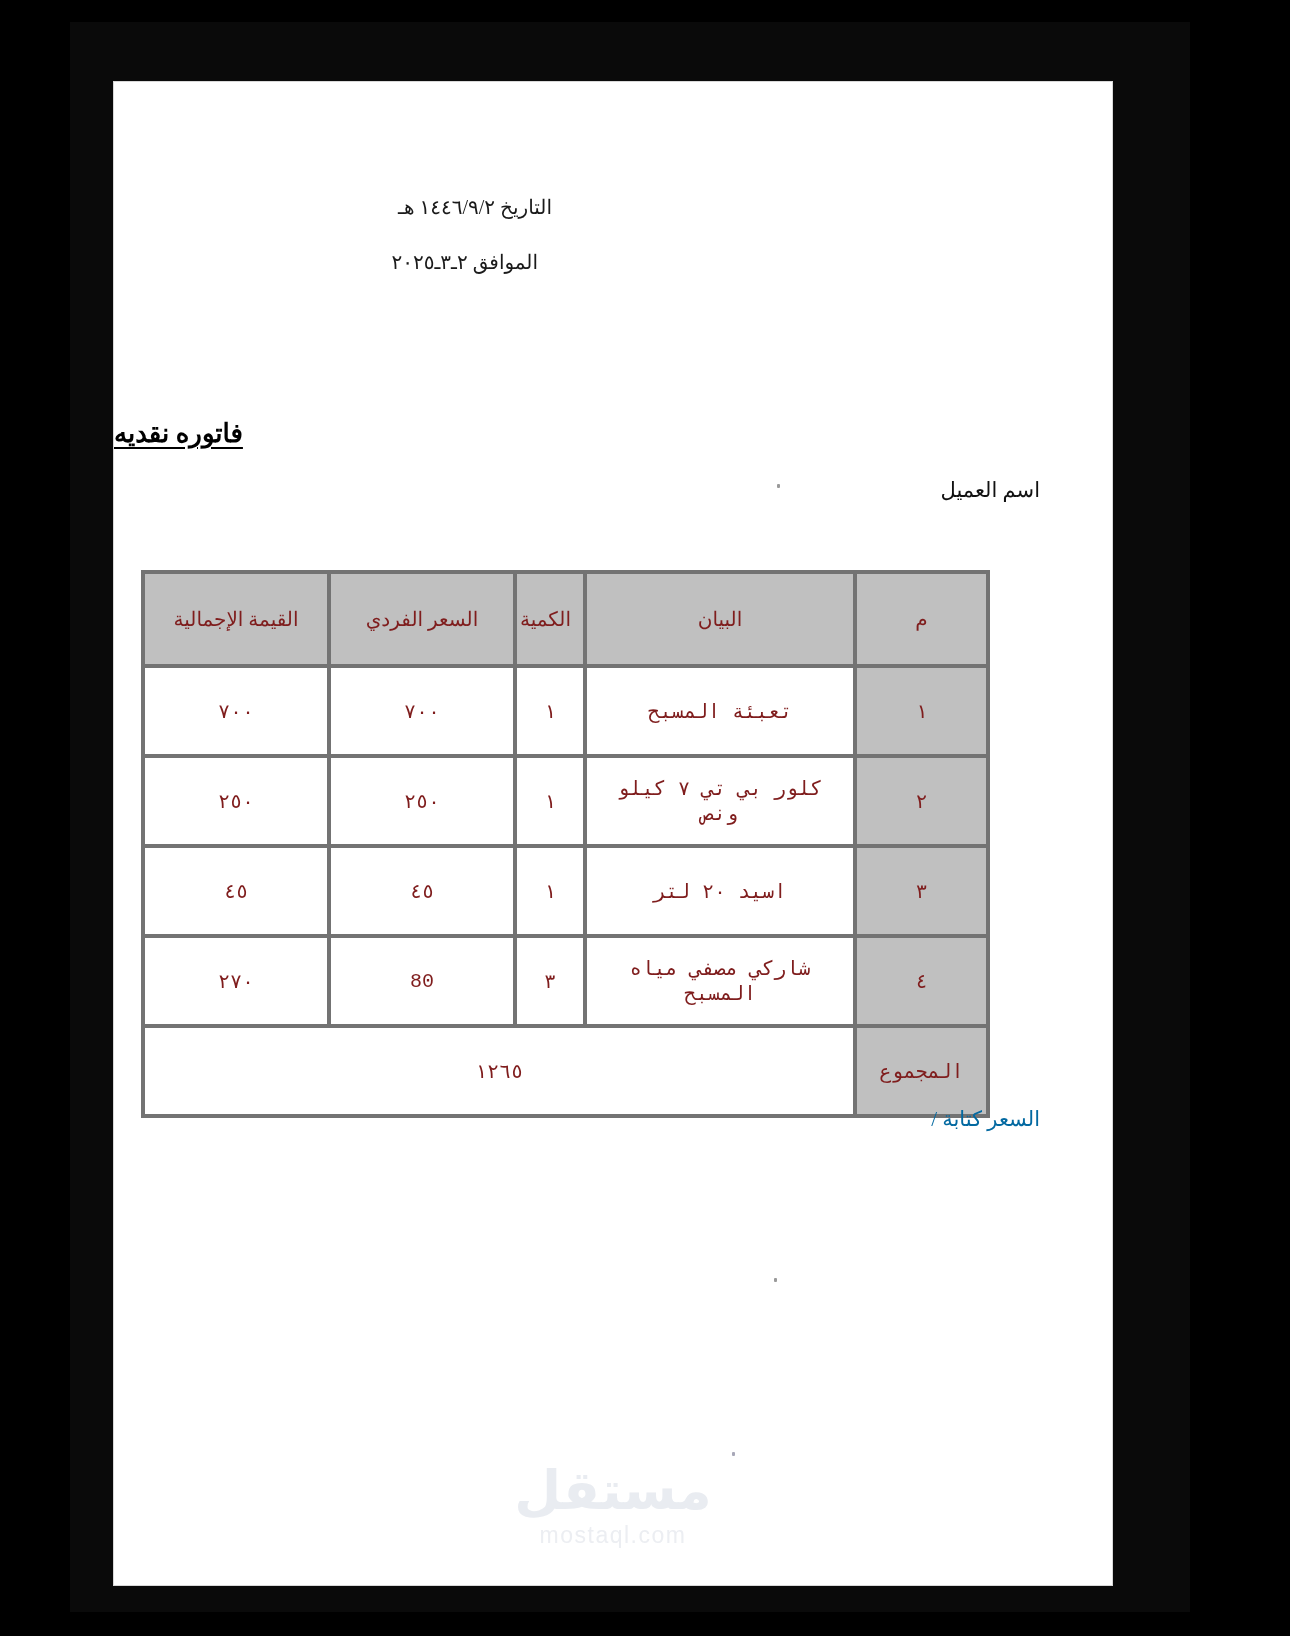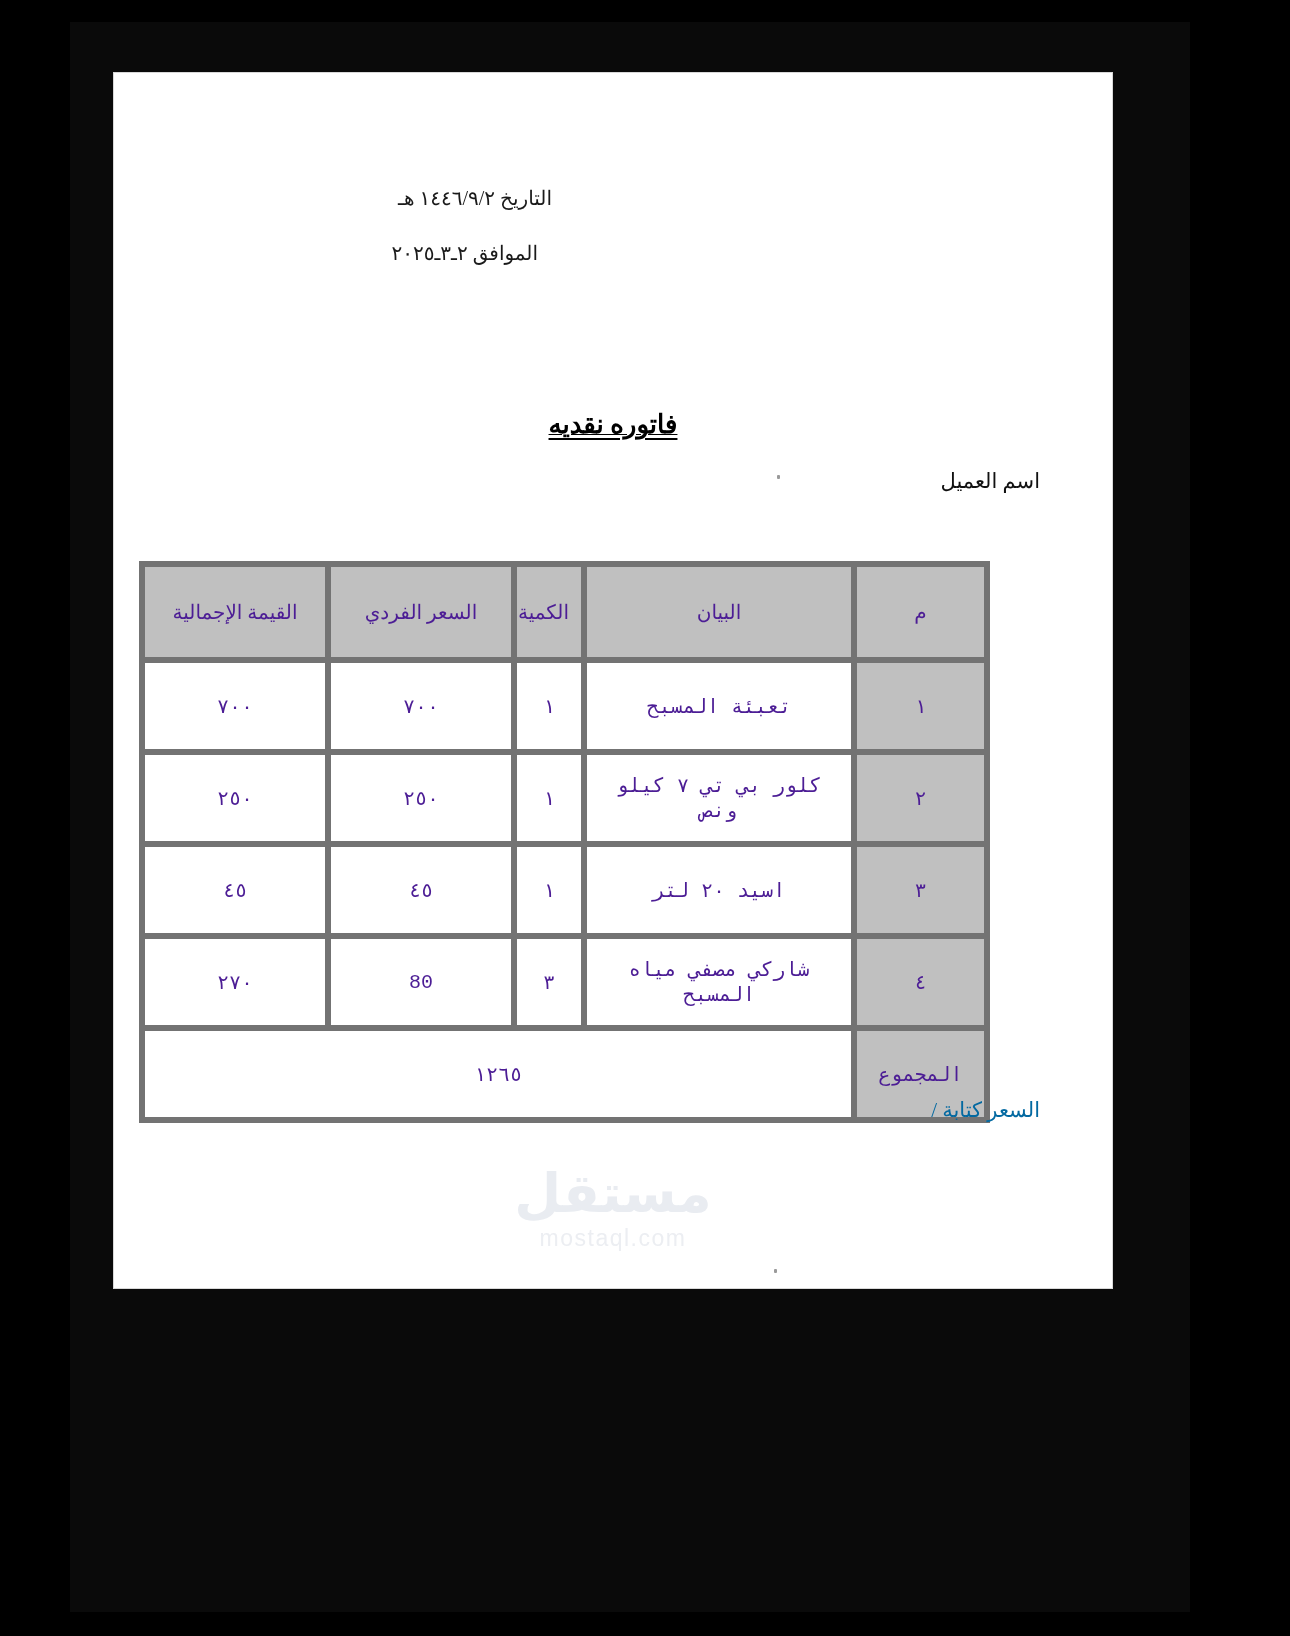--- a/index.html
+++ b/index.html
@@ -22,23 +22,23 @@
     top: 22px;
     width: 1120px;
     height: 1590px;
     background: #0a0a0a;
   }
 
   
   .sheet {
     position: absolute;
     left: 113px;
-    top: 72px;
+    top: 81px;
     width: 1000px;
-    height: 1217px;
+    height: 1505px;
     background: #ffffff;
     box-sizing: border-box;
     border: 1px solid #d8d8d8;
     overflow: hidden;
   }
 
   .sheet-inner {
     position: relative;
     width: 100%;
     height: 100%;
@@ -63,22 +63,21 @@
     margin-top: 28px;
     padding-right: 14px;
   }
 
   
   .doc-title {
     position: absolute;
     top: 336px;
     left: 0;
     right: 0;
-    text-align: center;
-    text-decoration: underline;
+    text-align: left;
   }
   .doc-title span {
     font-size: 26px;
     font-weight: bold;
     color: #000000;
     text-decoration: underline;
     text-underline-offset: 5px;
     font-family: "Liberation Serif", "DejaVu Serif", serif;
   }
 
@@ -112,26 +111,26 @@
     width: 845px;
   }
   table.invoice {
     border-collapse: collapse;
     width: 100%;
     direction: rtl;
     table-layout: fixed;
   }
   table.invoice td,
   table.invoice th {
-    border: 6px solid #737373;
+    border: 4px solid #737373;
     padding: 12px;
     text-align: center;
     vertical-align: middle;
     font-weight: normal;
-    color: #4c1d95;
+    color: #7f1d1d;
   }
   table.invoice thead th {
     background: #c0c0c0;
     height: 66px;
     font-size: 20px;
   }
   table.invoice tbody td {
     height: 62px;
     font-size: 20px;
     background: #ffffff;

